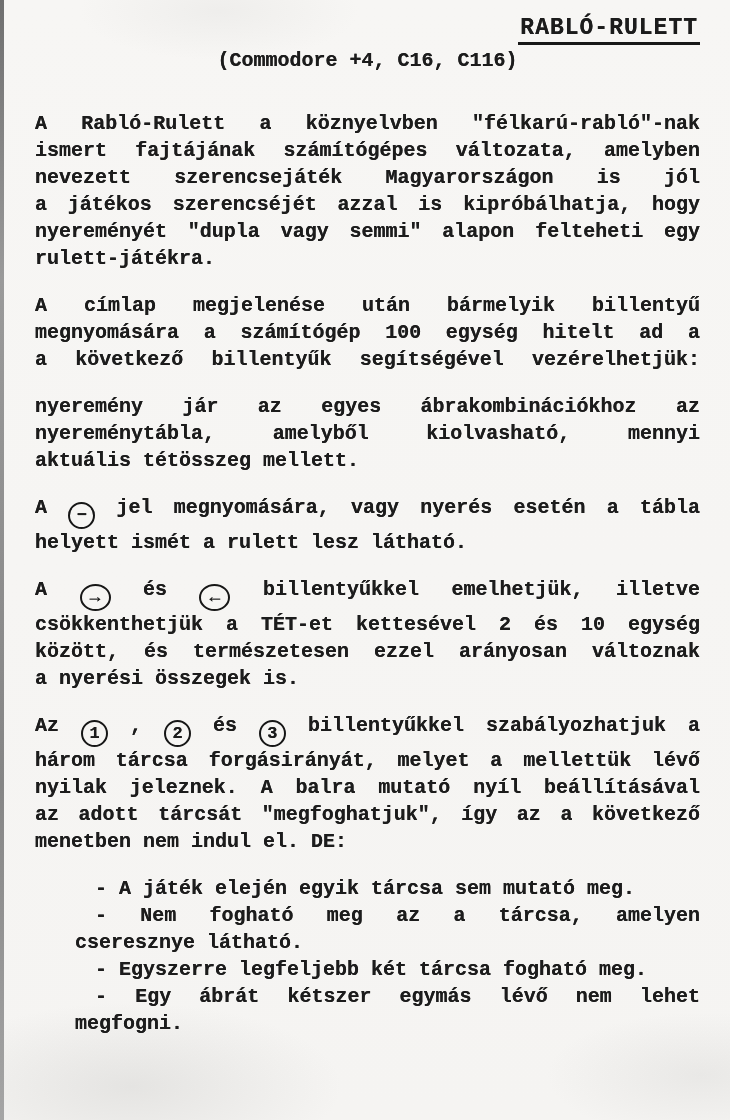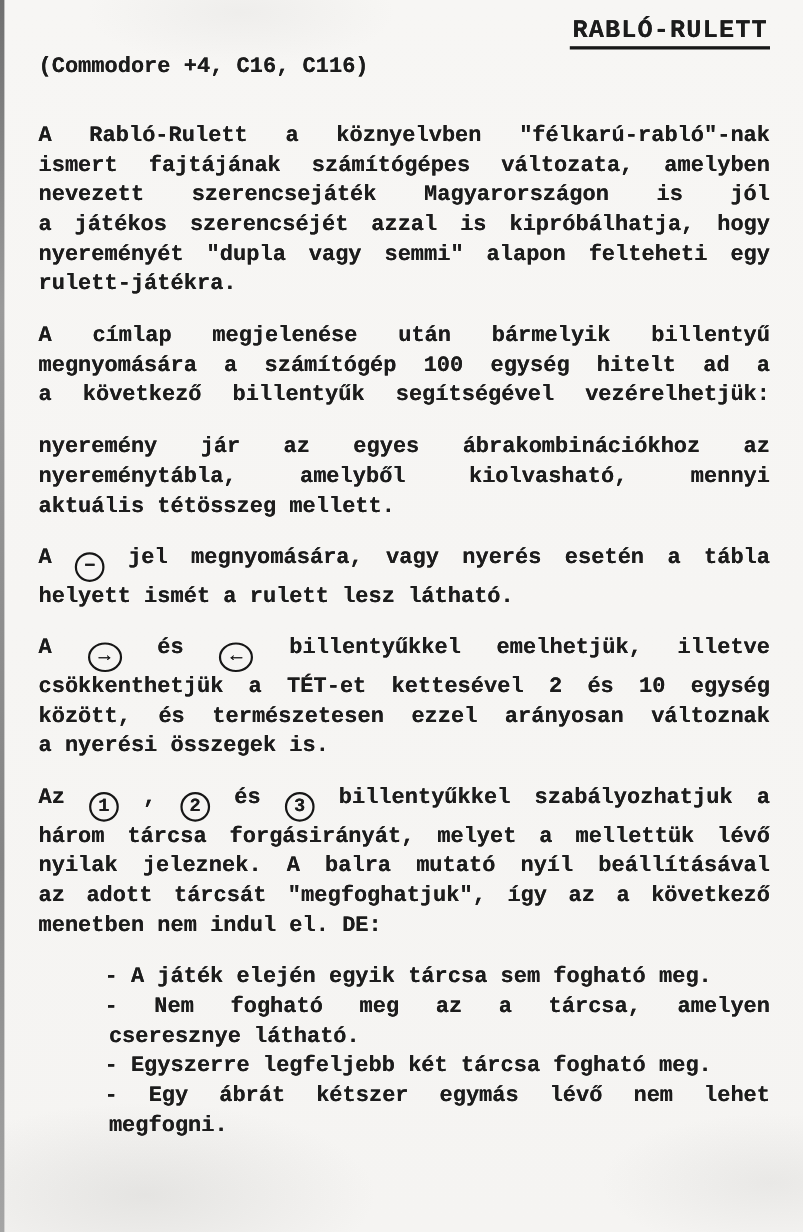--- a/index.html
+++ b/index.html
@@ -33,39 +33,39 @@
   .title-text {
     display: inline-block;
     font-size: 23px;
     line-height: 28px;
     letter-spacing: 1px;
     border-bottom: 3px solid #181818;
     padding: 0 2px 0px 2px;
     text-shadow: 0 0 0.6px #2a2a2a;
   }
   .subtitle {
-    text-align: left;
+    text-align: center;
     font-size: 20px;
     line-height: 27px;
     margin-bottom: 36px;
     text-shadow: 0 0 0.6px #2a2a2a;
   }
   .para { margin-bottom: 20px; }
   .line {
     font-size: 20px;
     line-height: 27px;
     white-space: normal;
     text-shadow: 0 0 0.6px #2a2a2a;
   }
   .line.just {
     text-align: justify;
     text-align-last: justify;
   }
   .line.b1 { margin-left: 60px; }
-  .line.b2 { margin-left: 64px; }
+  .line.b2 { margin-left: 40px; }
   .key {
     display: inline-flex;
     align-items: center;
     justify-content: center;
     width: 27px; height: 27px;
     border: 2.5px solid #161616;
     border-radius: 50%;
     font-size: 17px;
     line-height: 1;
     vertical-align: -7px;
@@ -114,21 +114,21 @@
         <div class="line">a nyerési összegek is.</div>
       </div>
       <div class="para">
         <div class="line just">Az <span class="key">1</span> , <span class="key">2</span> és <span class="key">3</span> billentyűkkel szabályozhatjuk a</div>
         <div class="line just">három tárcsa forgásirányát, melyet a mellettük lévő</div>
         <div class="line just">nyilak jeleznek. A balra mutató nyíl beállításával</div>
         <div class="line just">az adott tárcsát "megfoghatjuk", így az a következő</div>
         <div class="line">menetben nem indul el. DE:</div>
       </div>
       <div class="para">
-        <div class="line b1">- A játék elején egyik tárcsa sem fogható meg.</div>
+        <div class="line b1">- A játék elején egyik tárcsa sem mutató meg.</div>
         <div class="line just b1">- Nem fogható meg az a tárcsa, amelyen</div>
         <div class="line b2">cseresznye látható.</div>
         <div class="line b1">- Egyszerre legfeljebb két tárcsa fogható meg.</div>
         <div class="line just b1">- Egy ábrát kétszer egymás lévő nem lehet</div>
         <div class="line b2">megfogni.</div>
       </div>
     </div>
 </div>
 
 </body></html>

